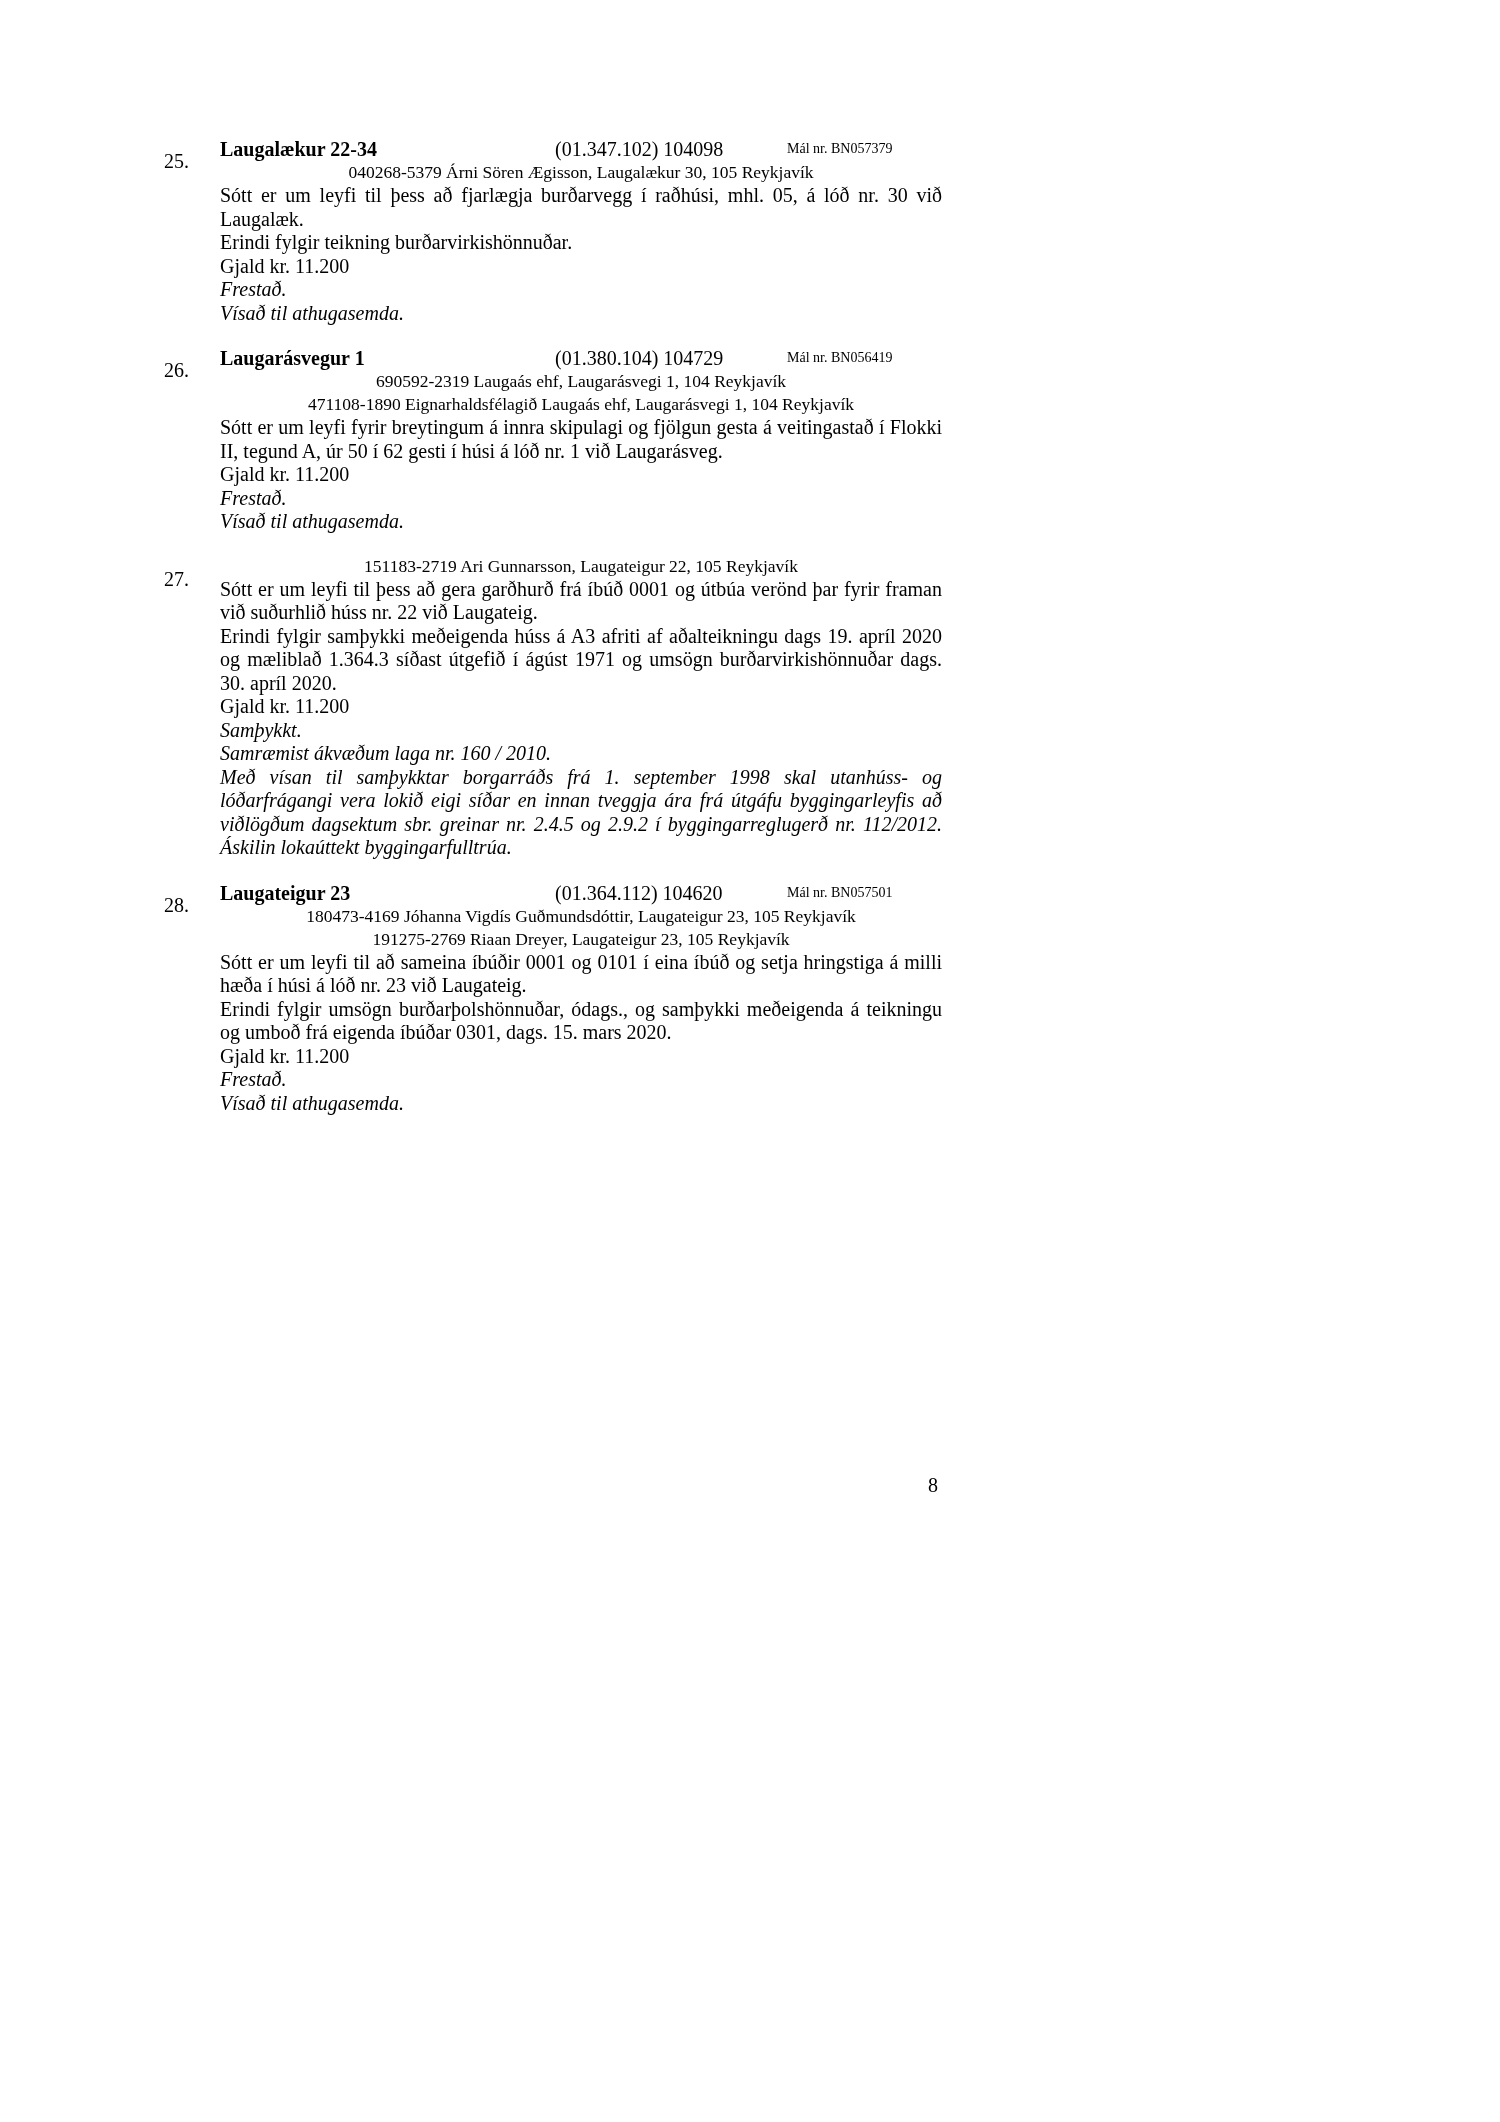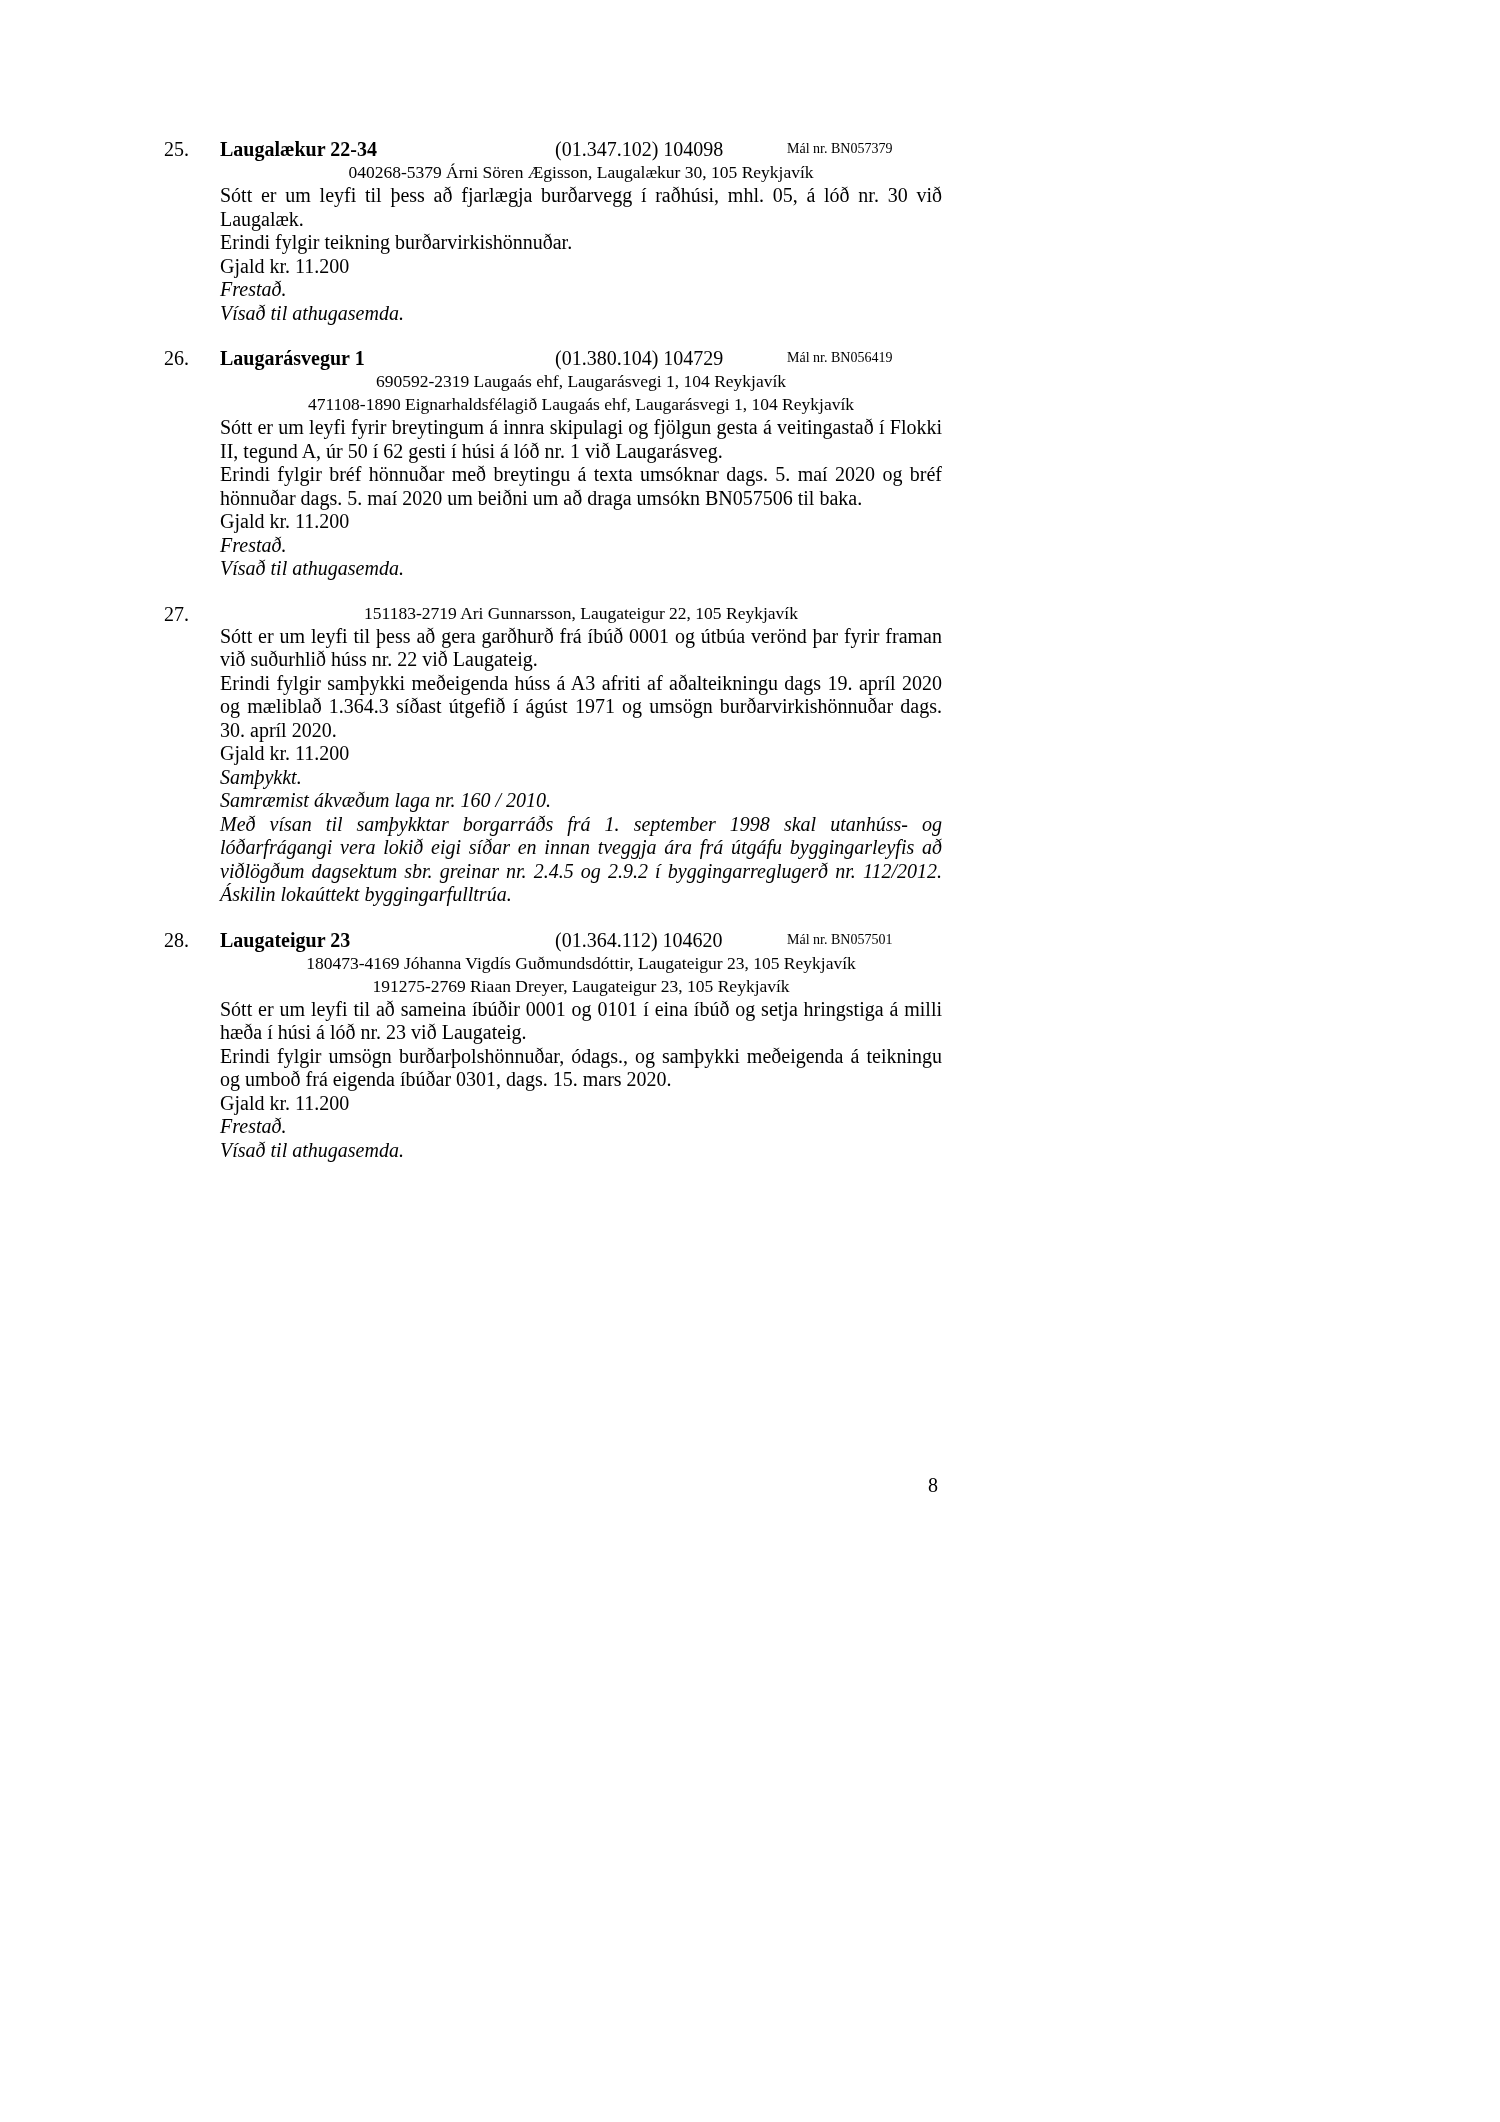--- a/index.html
+++ b/index.html
@@ -18,21 +18,21 @@
     top: 137px;
     width: 722px;
   }
   .item {
     position: relative;
     margin-bottom: 21px;
   }
   .item-number {
     position: absolute;
     left: -56px;
-    top: 0;
+    top: 12px;
     font-size: 20px;
     line-height: 24px;
   }
   .item-head {
     display: flex;
     align-items: flex-start;
     line-height: 24px;
   }
   .item-title {
     font-weight: bold;
@@ -98,21 +98,20 @@
   <div class="item">
     <div class="item-number">26.</div>
     <div class="item-head">
       <span class="item-title">Laugarásvegur 1</span>
       <span class="item-code">(01.380.104) 104729</span>
       <span class="item-case">Mál nr. BN056419</span>
     </div>
     <div class="registrant">690592-2319 Laugaás ehf, Laugarásvegi 1, 104 Reykjavík</div>
     <div class="registrant">471108-1890 Eignarhaldsfélagið Laugaás ehf, Laugarásvegi 1, 104 Reykjavík</div>
     <div class="para">Sótt er um leyfi fyrir breytingum á innra skipulagi og fjölgun gesta á veitingastað í Flokki II, tegund A, úr 50 í 62 gesti í húsi á lóð nr. 1 við Laugarásveg.</div>
-    <div class="para">Erindi fylgir bréf hönnuðar með breytingu á texta umsóknar dags. 5. maí 2020 og bréf hönnuðar dags. 5. maí 2020 um beiðni um að draga umsókn BN057506 til baka.</div>
     <div class="para">Gjald kr. 11.200</div>
     <div class="decision">Frestað.</div>
     <div class="decision">Vísað til athugasemda.</div>
   </div>
 
   <div class="item">
     <div class="item-number">27.</div>
     <div class="registrant">151183-2719 Ari Gunnarsson, Laugateigur 22, 105 Reykjavík</div>
     <div class="para">Sótt er um leyfi til þess að gera garðhurð frá íbúð 0001 og útbúa verönd þar fyrir framan við suðurhlið húss nr. 22 við Laugateig.</div>
     <div class="para">Erindi fylgir samþykki meðeigenda húss á A3 afriti af aðalteikningu dags 19. apríl 2020 og mæliblað 1.364.3 síðast útgefið í ágúst 1971 og umsögn burðarvirkishönnuðar dags. 30. apríl 2020.</div>

